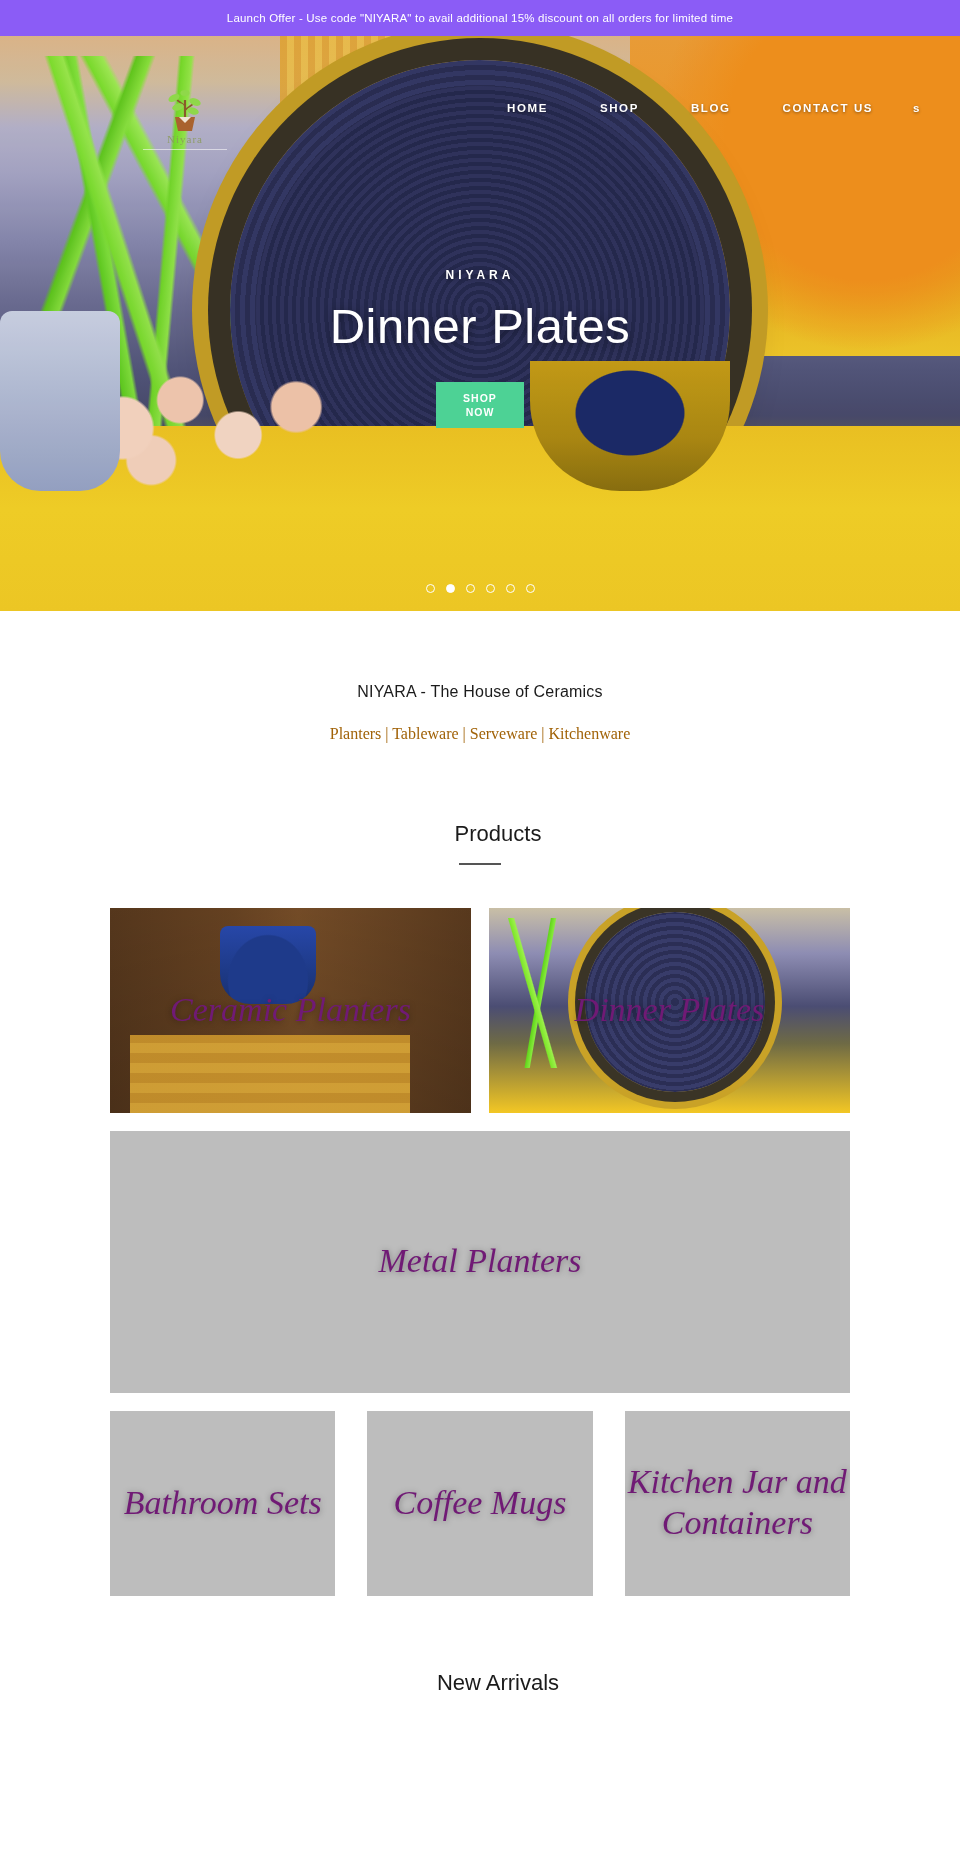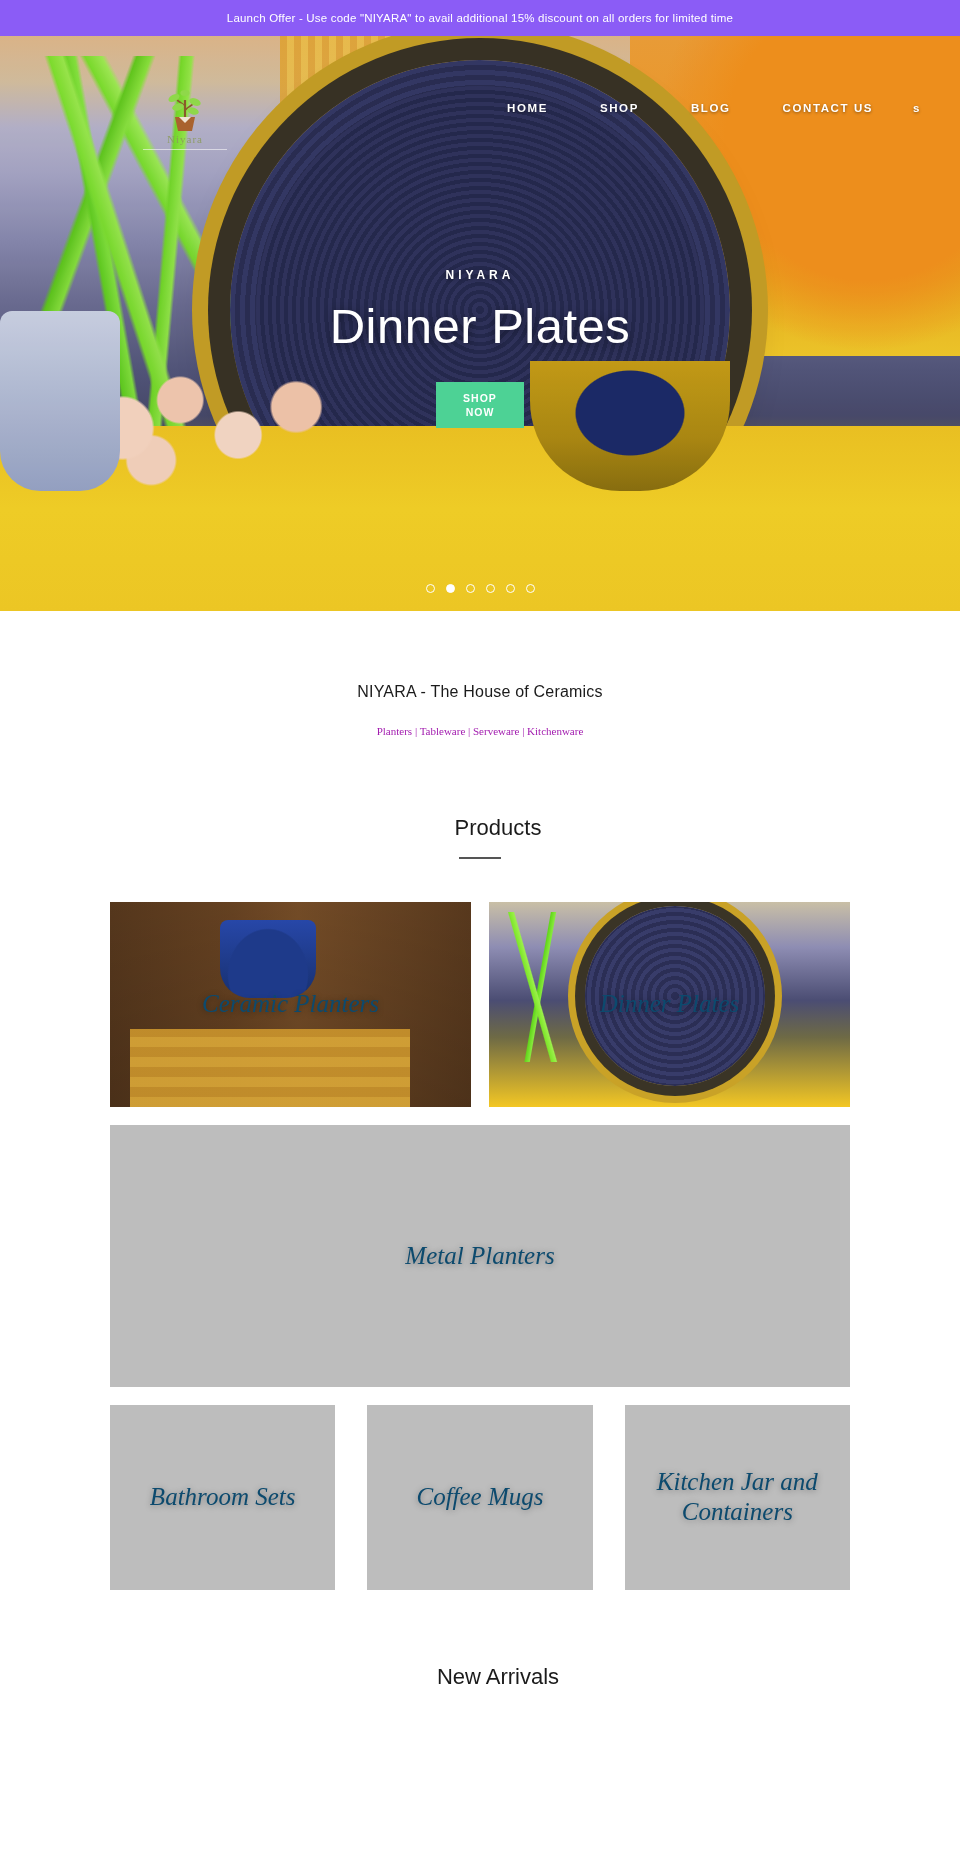--- a/index.html
+++ b/index.html
@@ -165,21 +165,21 @@
   }
   .dot.active { background:#ffffff; }
 
   
   .intro { padding:72px 0 0; text-align:center; }
   .intro-title {
     font-size:16px; font-weight:normal; color:#1b1b1b; letter-spacing:.2px;
     font-family:"Liberation Sans", sans-serif;
   }
   .intro-sub {
-    margin-top:24px; font-size:11px; color:#a21caf;
+    margin-top:24px; font-size:16px; color:#a16207;
     font-family:"Liberation Serif", serif;
   }
 
   
   .products { padding-top:78px; }
   .section-title {
     text-align:center; font-size:22px; font-weight:normal; color:#1b1b1b;
     font-family:"Liberation Sans", sans-serif;
     padding-left:36px;
   }
@@ -187,21 +187,21 @@
 
   .grid { width:740px; margin:43px auto 0; }
   .row { display:flex; gap:18px; margin-bottom:18px; }
   .tile {
     position:relative; background:#bdbdbd; overflow:hidden;
     display:flex; align-items:center; justify-content:center; cursor:pointer;
   }
   .tile-img { position:absolute; inset:0; }
   .tile-label {
     position:relative; z-index:2;
-    color:#0c4a6e; font-size:25px; font-style:italic; text-align:center;
+    color:#701a75; font-size:34px; font-style:italic; text-align:center;
     line-height:1.2; text-shadow:0 1px 6px rgba(0,0,0,.35);
     font-family:"Liberation Serif", serif;
   }
   .r1 .tile { height:205px; flex:1; }
   .r2 .tile { height:262px; flex:1; }
   .r3 { gap:32px;justify-content:center; }
   .r3 .tile { height:185px; flex:1; }
 
   
   .img-planters {

